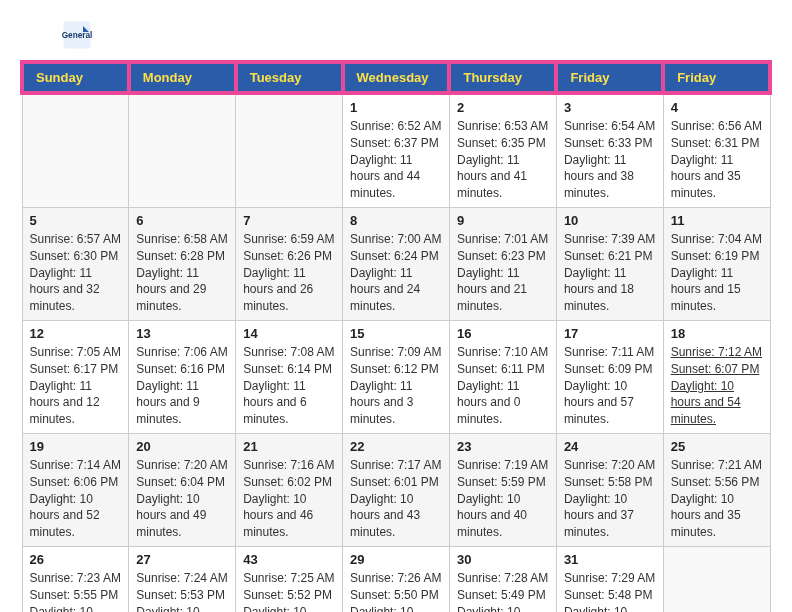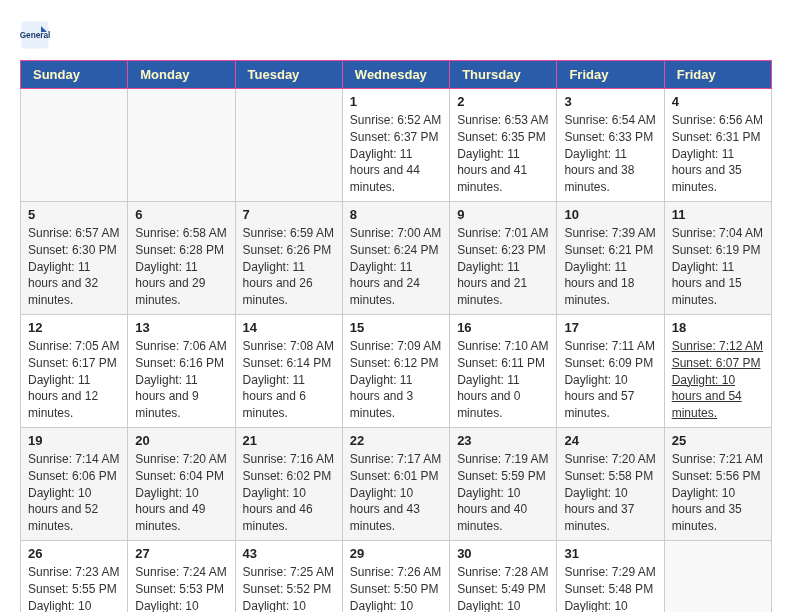--- a/index.html
+++ b/index.html
@@ -8,20 +8,21 @@
       background: #fff;
       width: 792px;
       min-height: 612px;
       padding: 20px;
     }
     .header {
       display: flex;
       justify-content: space-between;
       align-items: flex-start;
       margin-bottom: 10px;
+      margin-left: 42px;
     }
     .logo {
       display: flex;
       align-items: center;
     }
     .logo-text {
       font-size: 18px;
       font-weight: bold;
       color: #1a3a6b;
       line-height: 1.1;
@@ -43,26 +44,26 @@
       font-size: 16px;
       color: #444;
     }
     .calendar {
       width: 100%;
       border-collapse: collapse;
       border: 1px solid #ccc;
     }
     .calendar th {
       background: #2a5caa;
-      color: #fef9c3;
+      color: #fde047;
       text-align: left;
       padding: 6px 12px;
       font-size: 13px;
       font-weight: bold;
-      border: 1px solid #ec4899;
+      border: 4px solid #ec4899;
     }
     .calendar td {
       vertical-align: top;
       border: 1px solid #ccc;
       padding: 5px 7px;
       width: 107px;
       min-height: 80px;
       font-size: 11px;
       color: #333;
       background: #fff;

